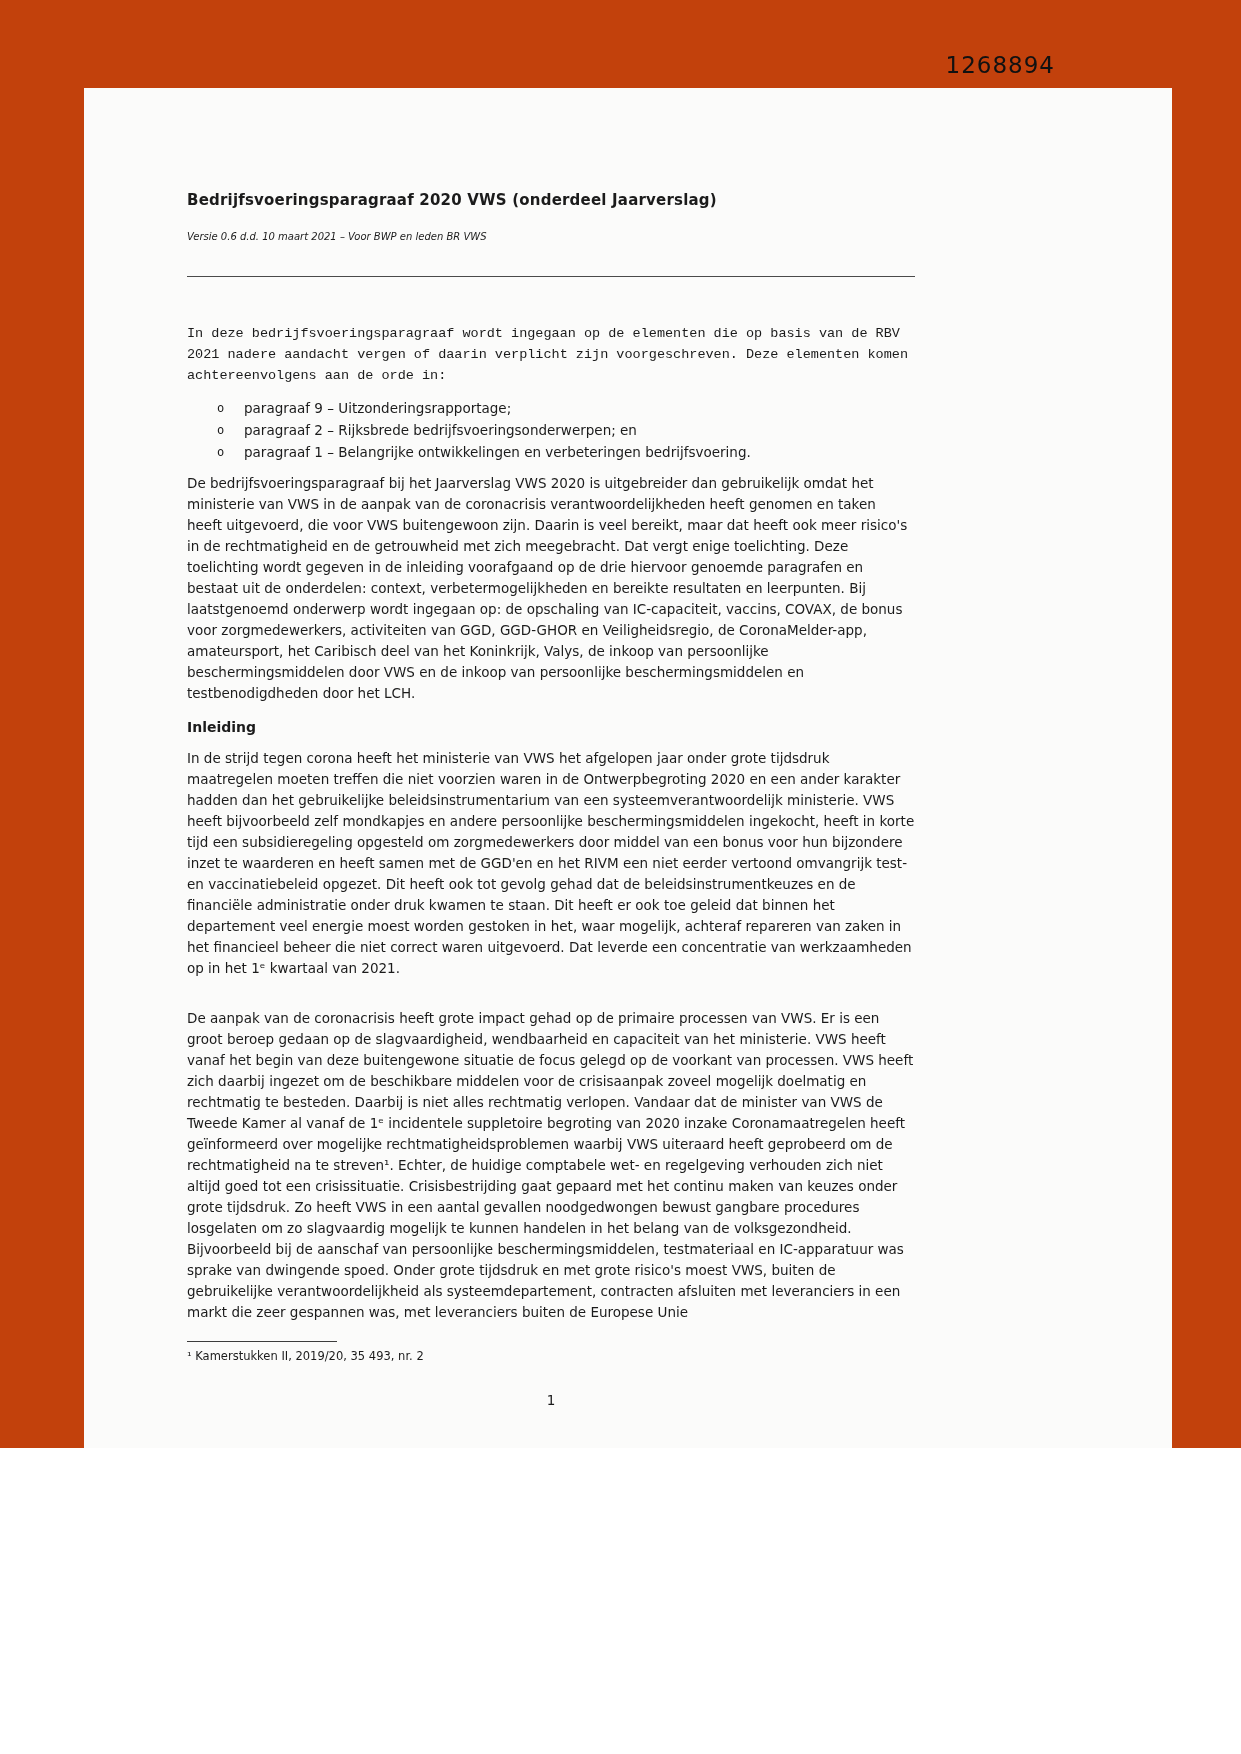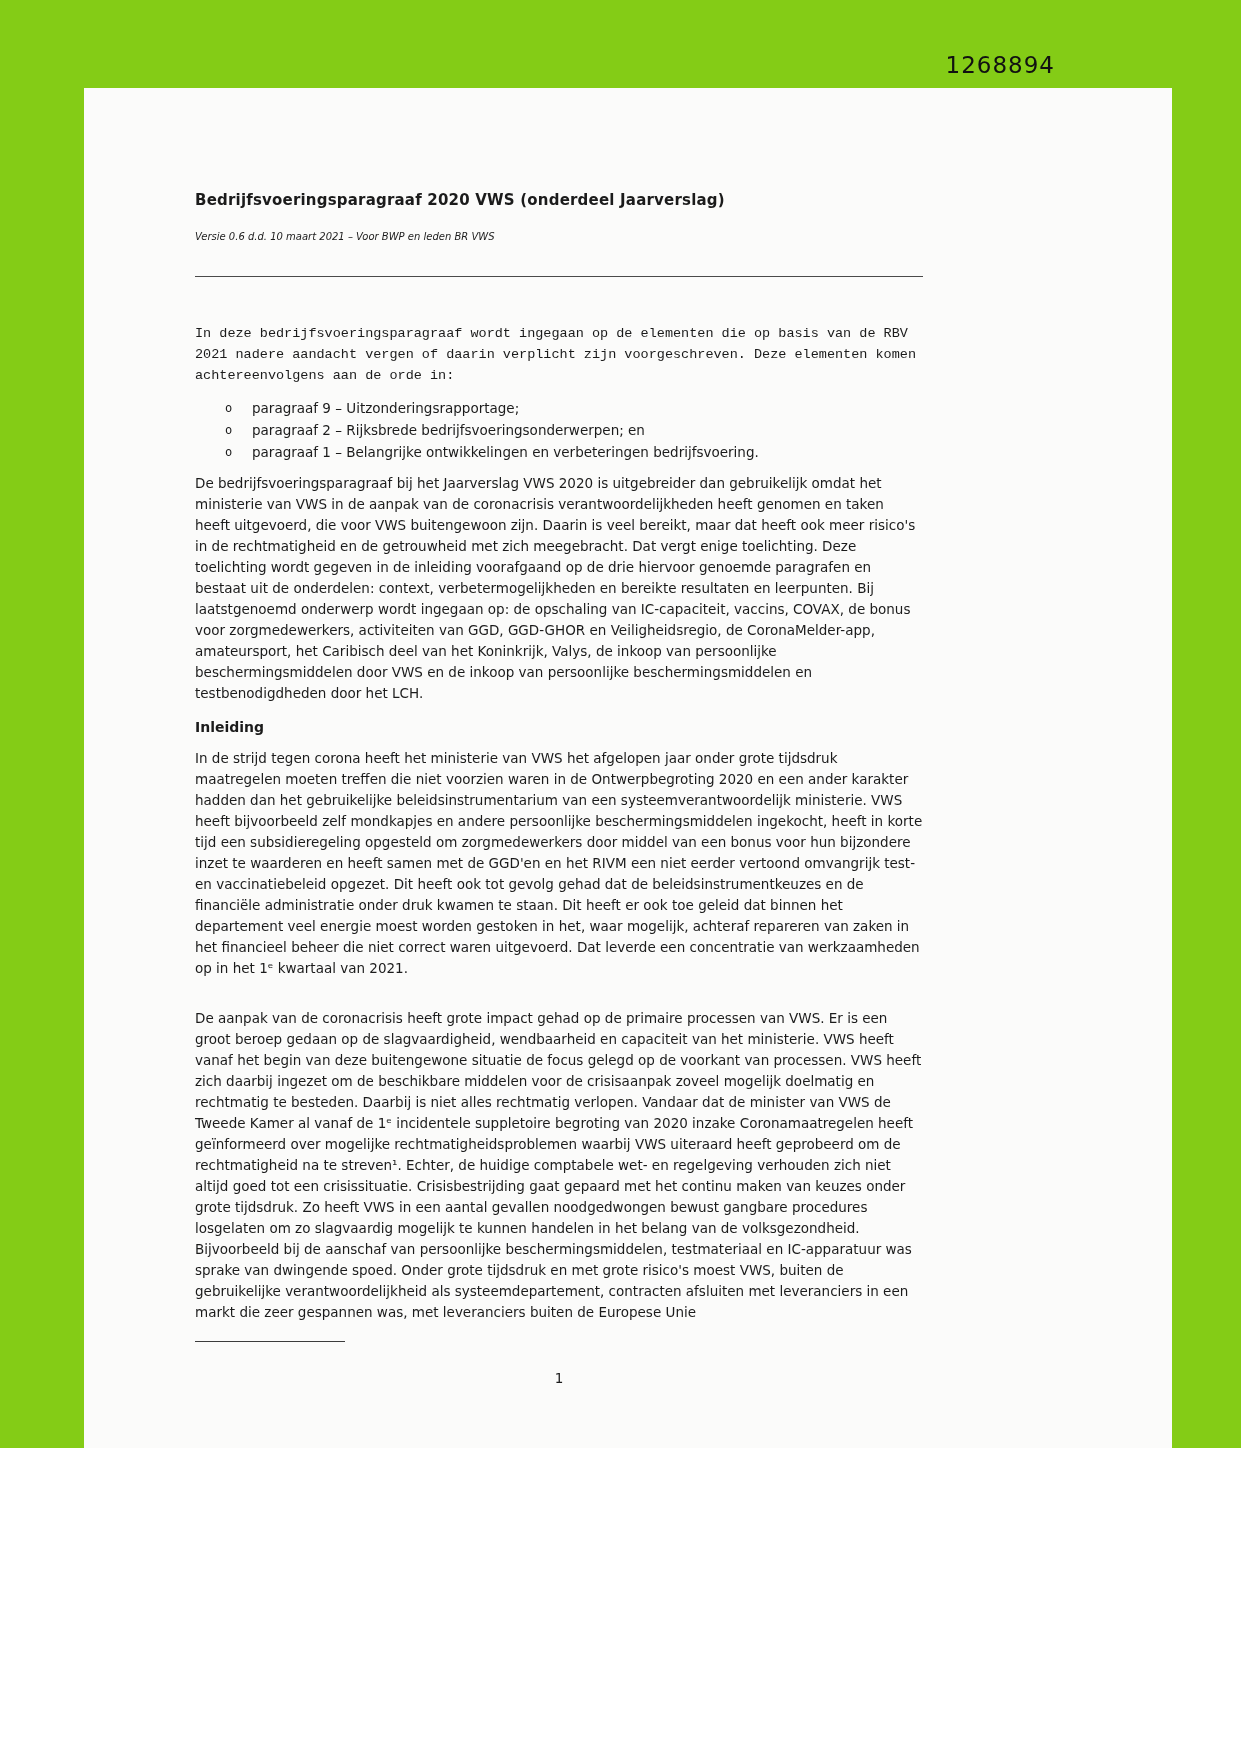--- a/index.html
+++ b/index.html
@@ -8,42 +8,42 @@
     width: 1241px;
     height: 1754px;
     background: #ffffff;
     font-family: "DejaVu Sans", "Liberation Sans", sans-serif;
     color: #1b1b1b;
   }
   .page {
     position: relative;
     width: 1241px;
     height: 1448px;
-    background: #84cc16;
+    background: #c2410c;
     overflow: hidden;
   }
   .scan-shade {
     position: absolute;
     left: 84px;
     top: 88px;
     width: 1088px;
     height: 1666px;
     background: #fbfbfa;
   }
   .doc-number {
     position: absolute;
     top: 52px;
     right: 186px;
     font-size: 23px;
     letter-spacing: 1px;
     color: #111111;
   }
   .content {
     position: absolute;
-    left: 195px;
+    left: 187px;
     top: 190px;
     width: 728px;
     font-size: 13.5px;
     line-height: 21px;
     color: #1b1b1b;
   }
   .title {
     font-size: 15px;
     font-weight: bold;
     letter-spacing: 0.2px;
@@ -144,19 +144,20 @@
 
     <div class="section-heading">Inleiding</div>
 
 
     <p class="para mt-std">In de strijd tegen corona heeft het ministerie van VWS het afgelopen jaar onder grote tijdsdruk maatregelen moeten treffen die niet voorzien waren in de Ontwerpbegroting 2020 en een ander karakter hadden dan het gebruikelijke beleidsinstrumentarium van een systeemverantwoordelijk ministerie. VWS heeft bijvoorbeeld zelf mondkapjes en andere persoonlijke beschermingsmiddelen ingekocht, heeft in korte tijd een subsidieregeling opgesteld om zorgmedewerkers door middel van een bonus voor hun bijzondere inzet te waarderen en heeft samen met de GGD'en en het RIVM een niet eerder vertoond omvangrijk test- en vaccinatiebeleid opgezet. Dit heeft ook tot gevolg gehad dat de beleidsinstrumentkeuzes en de financiële administratie onder druk kwamen te staan. Dit heeft er ook toe geleid dat binnen het departement veel energie moest worden gestoken in het, waar mogelijk, achteraf repareren van zaken in het financieel beheer die niet correct waren uitgevoerd. Dat leverde een concentratie van werkzaamheden op in het 1ᵉ kwartaal van 2021.</p>
 
     <p class="para mt-para">De aanpak van de coronacrisis heeft grote impact gehad op de primaire processen van VWS. Er is een groot beroep gedaan op de slagvaardigheid, wendbaarheid en capaciteit van het ministerie. VWS heeft vanaf het begin van deze buitengewone situatie de focus gelegd op de voorkant van processen. VWS heeft zich daarbij ingezet om de beschikbare middelen voor de crisisaanpak zoveel mogelijk doelmatig en rechtmatig te besteden. Daarbij is niet alles rechtmatig verlopen. Vandaar dat de minister van VWS de Tweede Kamer al vanaf de 1ᵉ incidentele suppletoire begroting van 2020 inzake Coronamaatregelen heeft geïnformeerd over mogelijke rechtmatigheidsproblemen waarbij VWS uiteraard heeft geprobeerd om de rechtmatigheid na te streven¹. Echter, de huidige comptabele wet- en regelgeving verhouden zich niet altijd goed tot een crisissituatie. Crisisbestrijding gaat gepaard met het continu maken van keuzes onder grote tijdsdruk. Zo heeft VWS in een aantal gevallen noodgedwongen bewust gangbare procedures losgelaten om zo slagvaardig mogelijk te kunnen handelen in het belang van de volksgezondheid. Bijvoorbeeld bij de aanschaf van persoonlijke beschermingsmiddelen, testmateriaal en IC-apparatuur was sprake van dwingende spoed. Onder grote tijdsdruk en met grote risico's moest VWS, buiten de gebruikelijke verantwoordelijkheid als systeemdepartement, contracten afsluiten met leveranciers in een markt die zeer gespannen was, met leveranciers buiten de Europese Unie</p>
 
     <div class="footnote">
       <div class="footnote-rule"></div>
+      <div class="footnote-text">¹ Kamerstukken II, 2019/20, 35 493, nr. 2</div>
     </div>
 
     <div class="page-number">1</div>
 
   </div>
 
 </div>
 
 </body></html>

